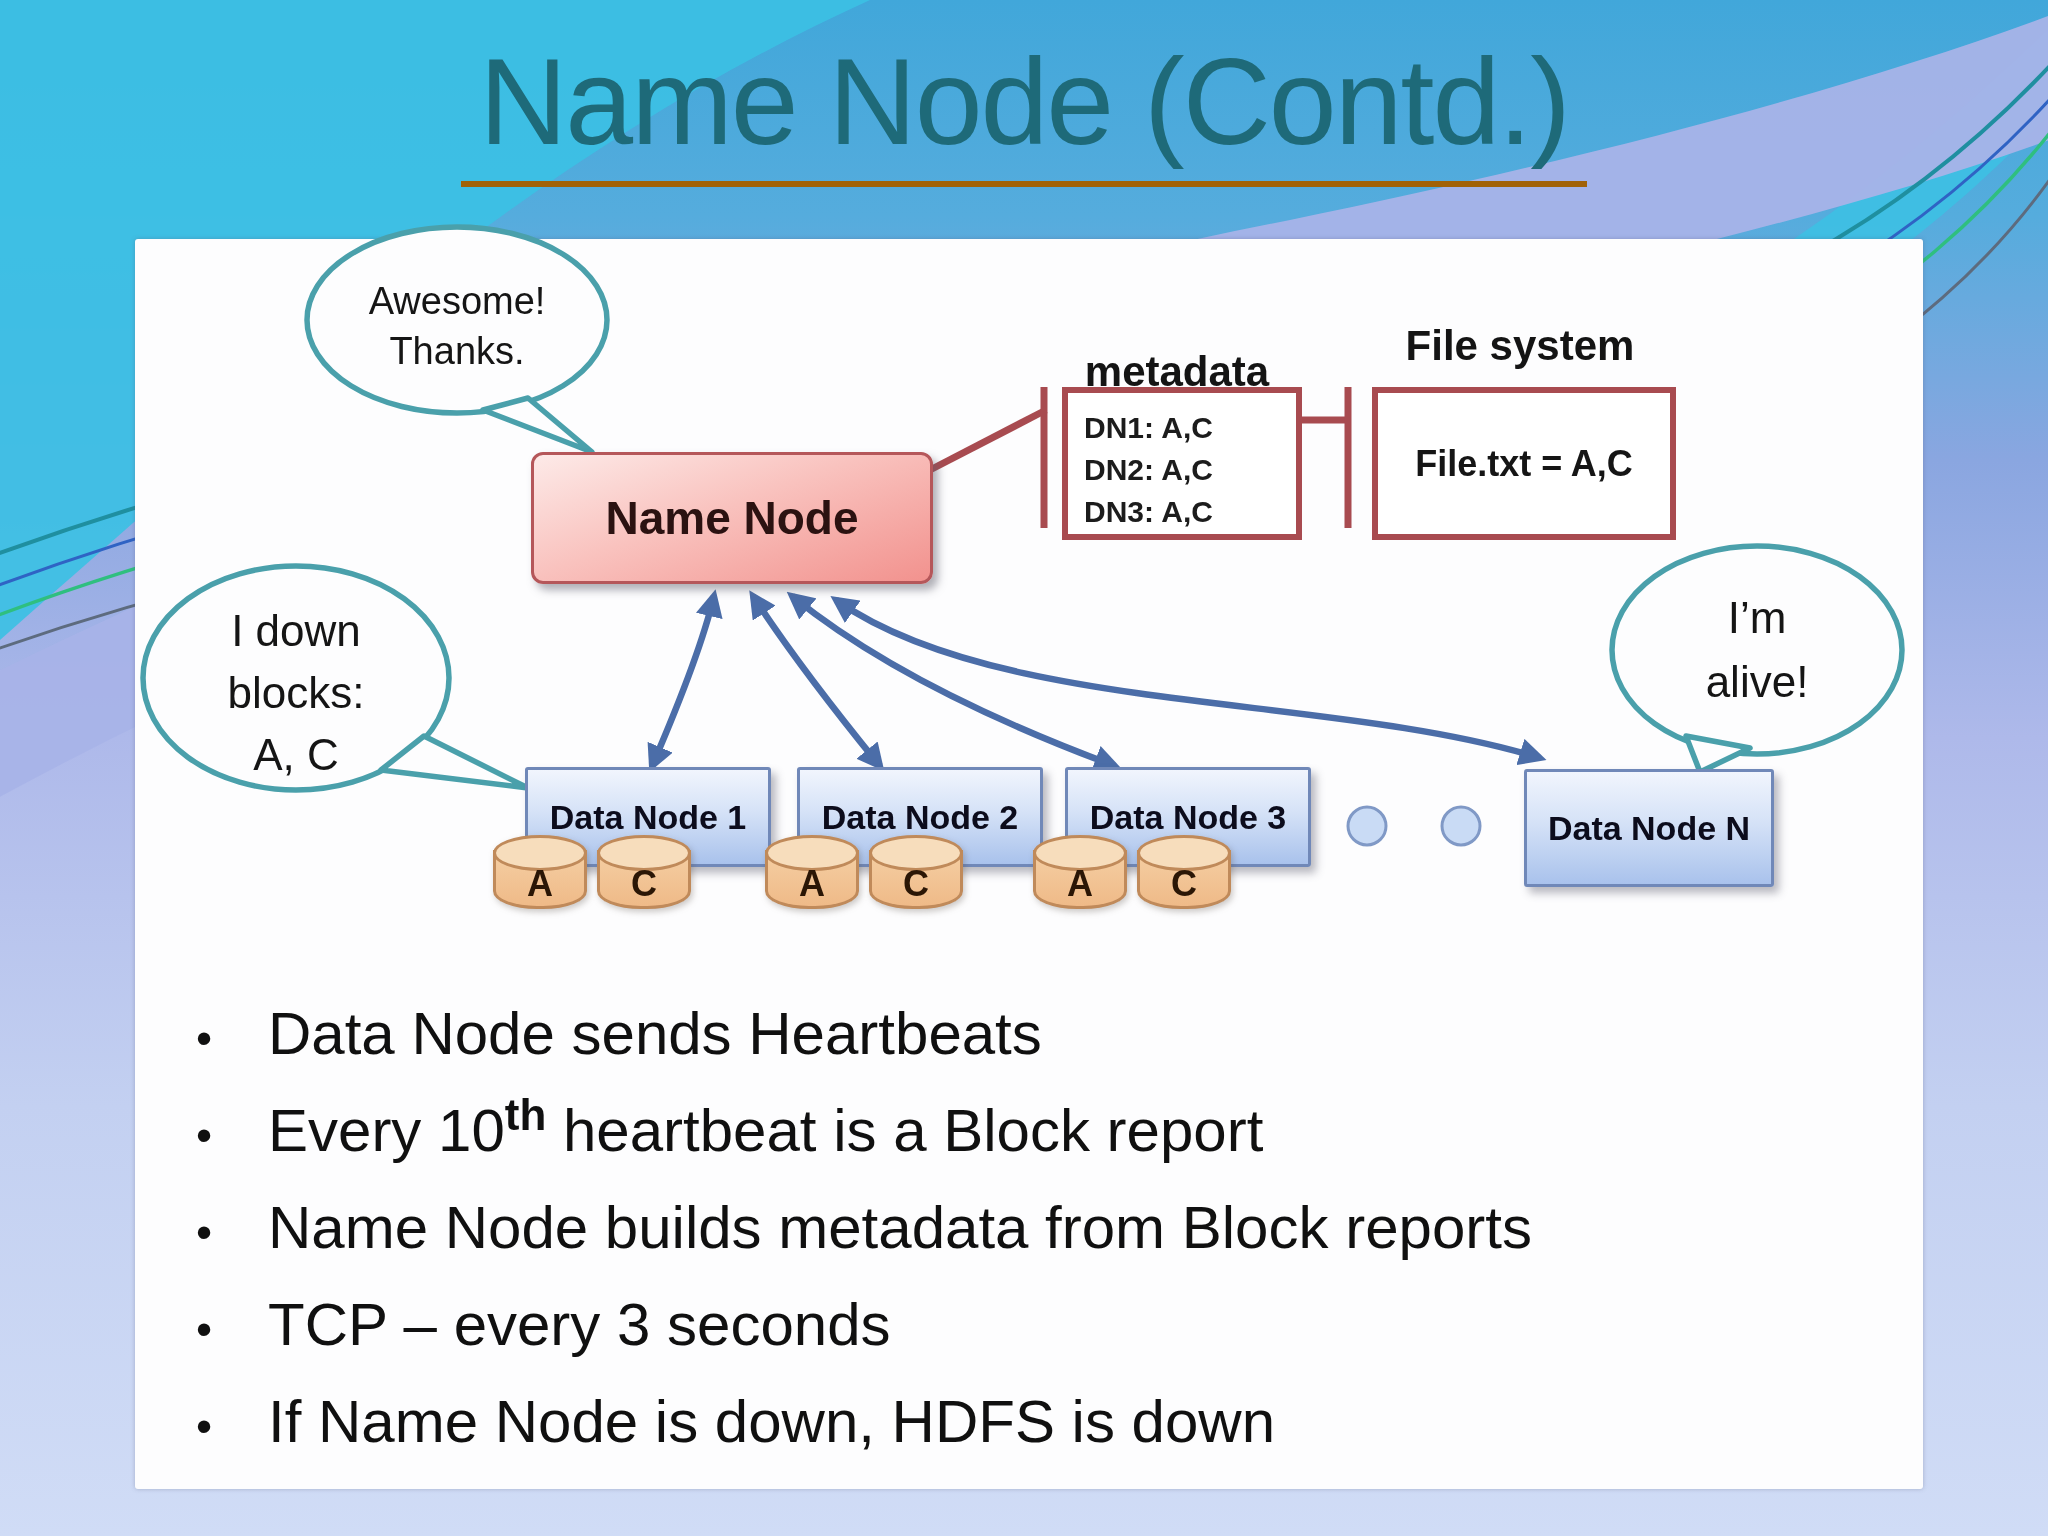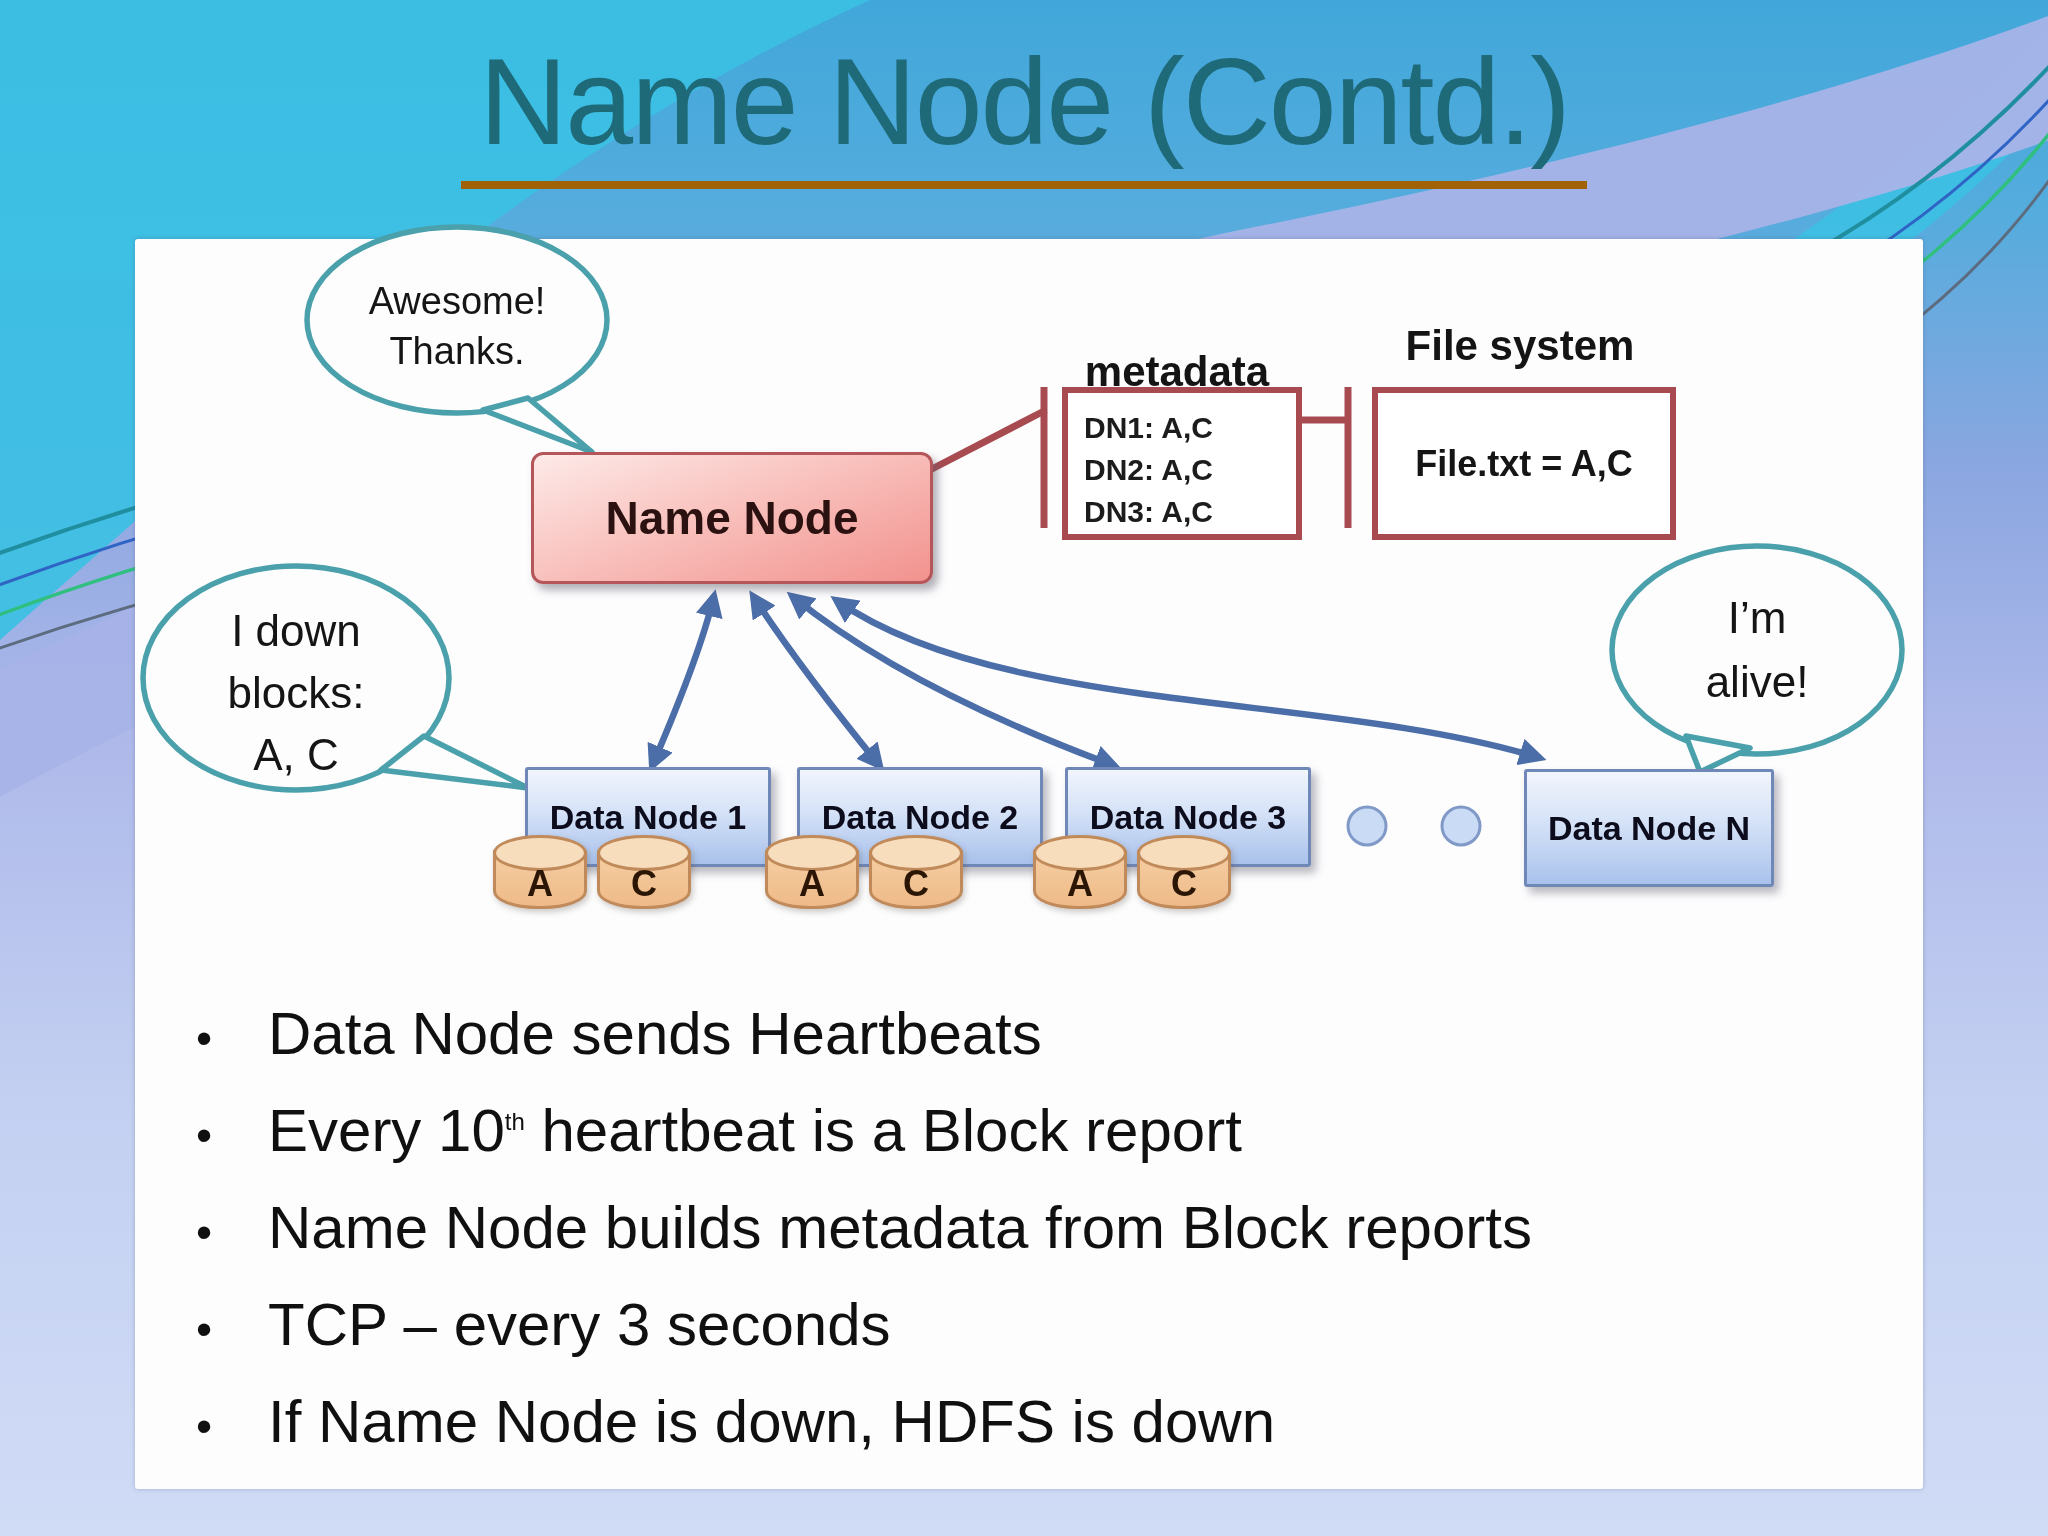--- a/index.html
+++ b/index.html
@@ -13,21 +13,21 @@
     background:#fdfdfe;border-radius:3px;z-index:1;
     box-shadow:0 0 4px rgba(80,90,120,.35);
   }
   svg.diagram{position:absolute;inset:0;z-index:2;pointer-events:none;}
   .overlay{position:absolute;z-index:3;}
 
   
   .title-wrap{position:absolute;left:0;top:34px;width:2048px;text-align:center;z-index:3;}
   .title{
     display:inline-block;font-size:122px;line-height:1.12;letter-spacing:-2px;
-    color:#1e6a79;border-bottom:8px solid #a16207;padding:0 18px 10px 18px;
+    color:#1e6a79;border-bottom:6px solid #a16207;padding:0 18px 10px 18px;
   }
 
   
   .nnbox{
     left:531px;top:452px;width:396px;height:126px;
     background:linear-gradient(160deg,#fdeae8 0%,#f9c2be 45%,#f2928e 100%);
     border:3px solid #b5575a;border-radius:12px;
     box-shadow:5px 6px 9px rgba(95,95,110,.5);
     display:flex;align-items:center;justify-content:center;
   }
@@ -67,21 +67,21 @@
     border:3px solid #c08a5a;border-top:none;
     border-radius:0 0 44px 44px / 0 0 18px 18px;z-index:1;}
   .cyl-label{position:absolute;z-index:3;left:0;width:94px;top:28px;text-align:center;
     font-weight:bold;font-size:36px;color:#2b1605;}
 
   
   ul.bullets{position:absolute;z-index:3;left:196px;top:999px;width:1680px;
     list-style:none;margin:0;padding:0;}
   ul.bullets li{display:flex;align-items:baseline;height:97px;font-size:60px;color:#101010;}
   ul.bullets .dot{width:72px;font-size:46px;flex:0 0 72px;}
-  ul.bullets sup{font-size:24px;line-height:0;}
+  ul.bullets sup{font-size:44px;line-height:0;font-weight:bold;}
 </style>
 </head>
 <body>
 
 <div class="slide">
 
   <svg class="bg" width="2048" height="1536" viewBox="0 0 2048 1536" preserveAspectRatio="none">
     <defs>
       <linearGradient id="bgGrad" x1="0" y1="0" x2="0" y2="1">
         <stop offset="0" stop-color="#41a7da"></stop>

